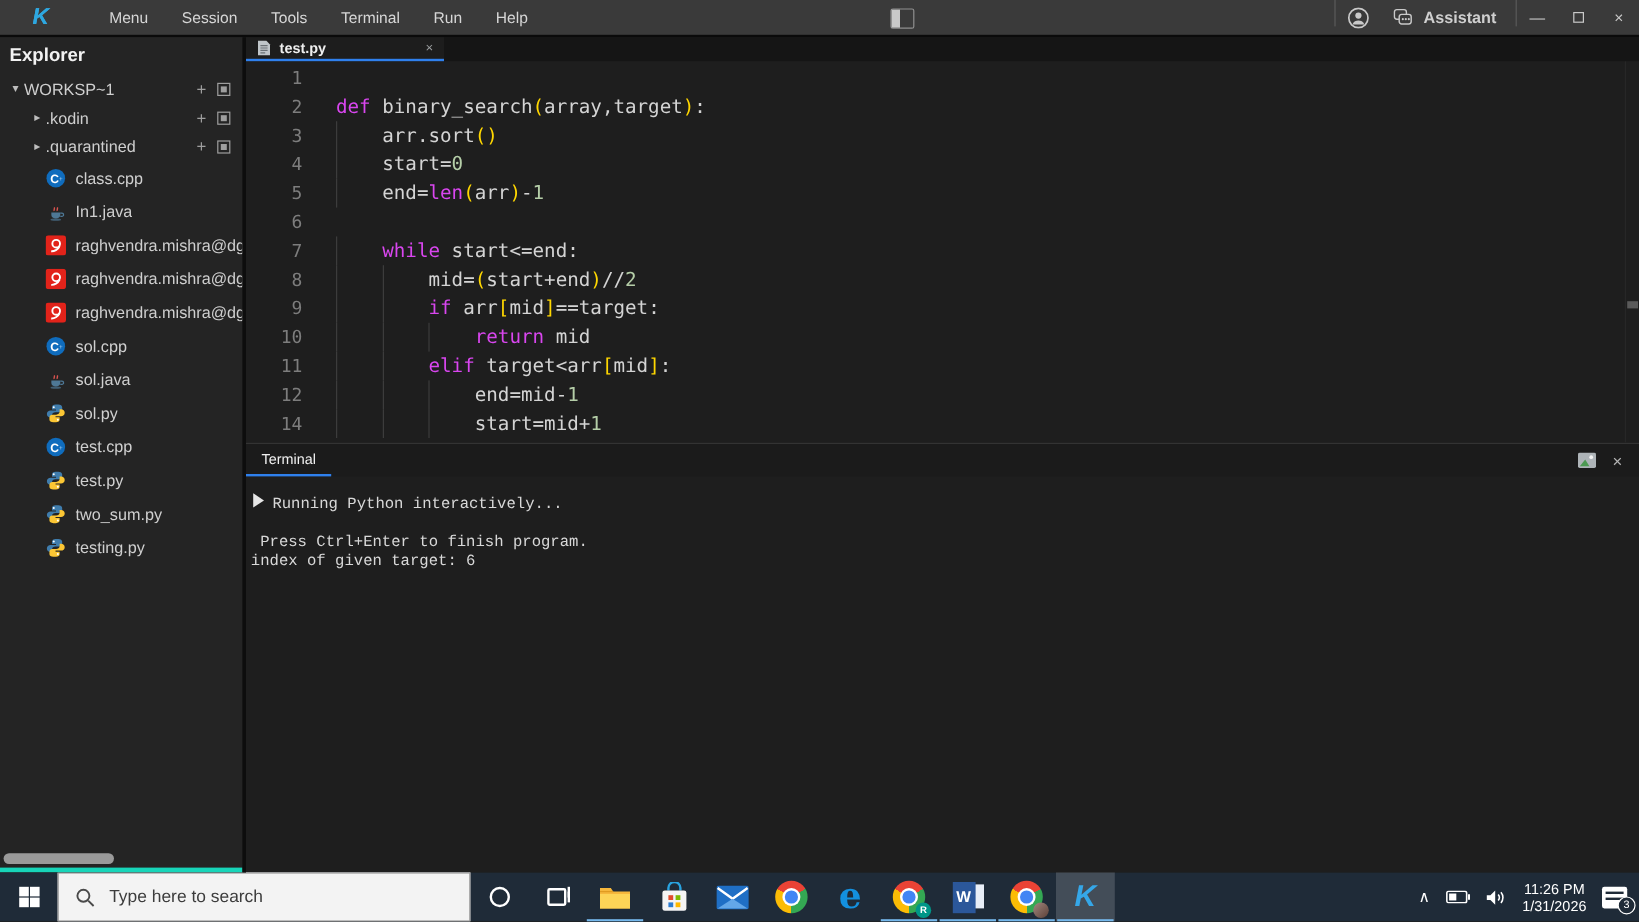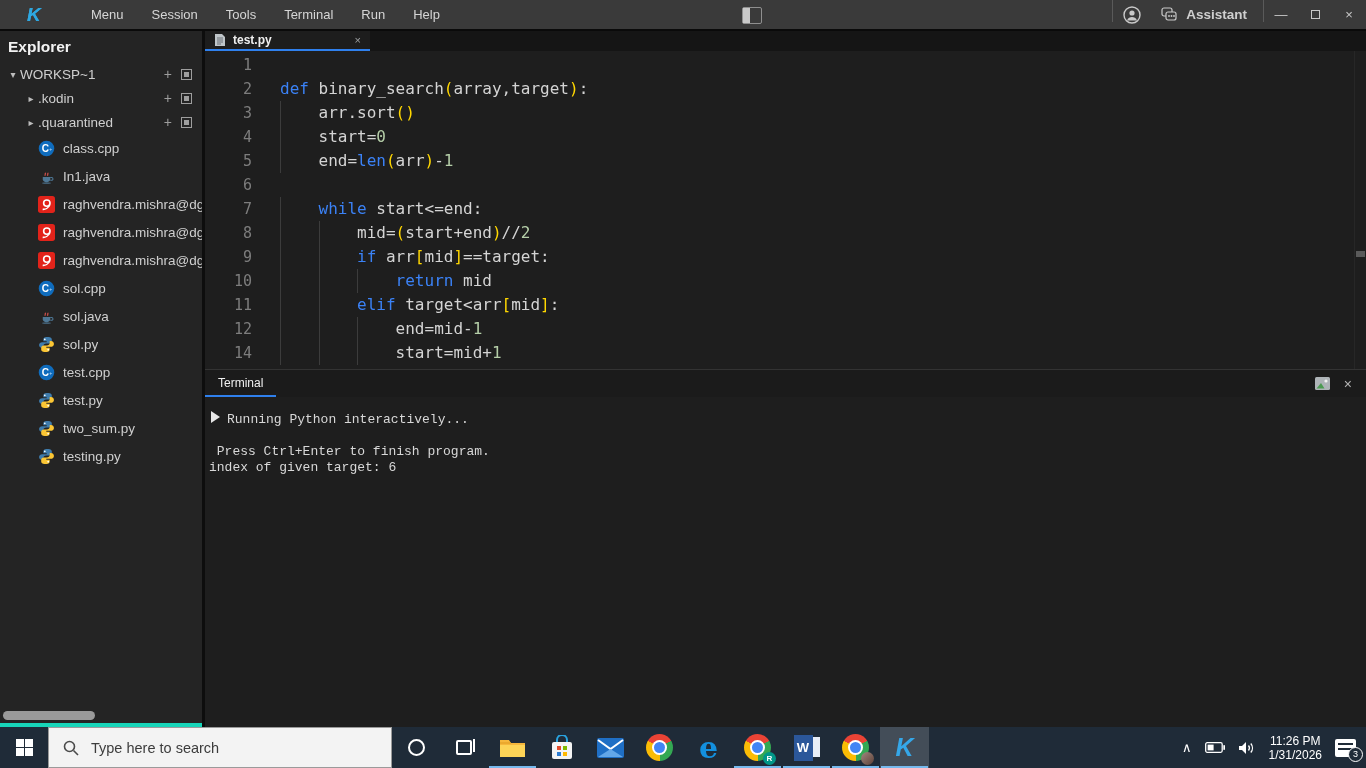--- a/index.html
+++ b/index.html
@@ -55,21 +55,21 @@
   .tab .close { margin-left:auto; color:#9da0a2; font-size:11px; font-weight:400; }
 
   .editor { flex:1; position:relative; padding-top:2px; overflow:hidden; }
   .code-line { display:flex; height:24px; }
   .line-num { width:47px; text-align:right; color:#7d7d7d;
               font:15px/24px "DejaVu Sans Mono", monospace; flex:none; }
   .line-body { flex:1; position:relative; margin-left:13px; padding-left:15px; }
   .line-code { position:relative; white-space:pre; font:16px/24px "DejaVu Sans Mono", monospace;
                color:#d4d4d4; }
   .guide { position:absolute; top:0; bottom:0; width:1px; background:#3c3c3c; }
-  .tok-kw{color:#3b82f6} .tok-txt{color:#d4d4d4} .tok-num{color:#b5cea8} .tok-b1{color:#ffd700}
+  .tok-kw{color:#d946ef} .tok-txt{color:#d4d4d4} .tok-num{color:#b5cea8} .tok-b1{color:#ffd700}
   .vscroll { position:absolute; top:0; right:0; bottom:0; width:12px; border-left:1px solid #272727; }
   .vthumb { position:absolute; top:200px; left:1px; right:1px; height:6px; background:#5a5a5a; }
 
   .term-header { height:28px; flex:none; background:#1b1b1b; border-top:1px solid #333;
                  display:flex; align-items:center; position:relative; }
   .term-tab { height:100%; display:flex; align-items:center; padding:0 13px;
               color:#f0f0f0; font-size:12px; border-bottom:2px solid #2f80ed; }
   .term-actions { margin-left:auto; display:flex; gap:14px; align-items:center; padding-right:14px; }
   .term-close { color:#b5b5b5; font-size:14px; }
   .terminal { flex:1; padding:14px 0 0 4px; }

